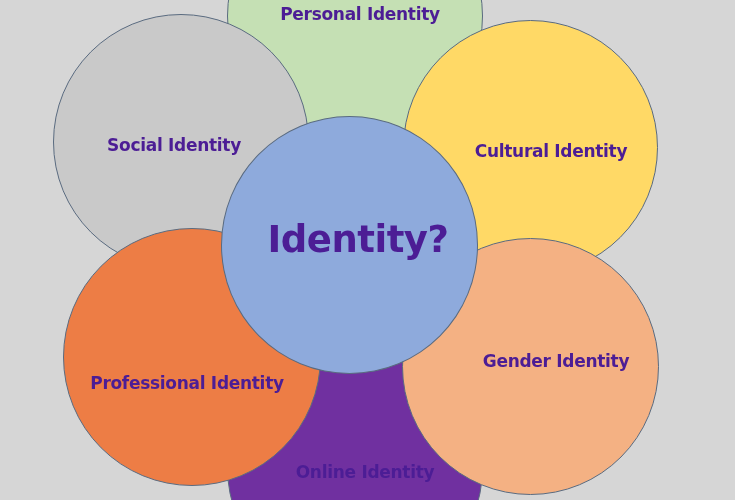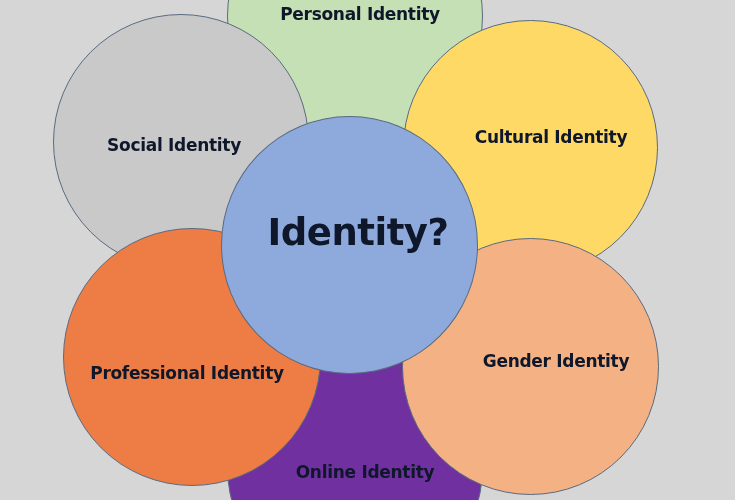--- a/index.html
+++ b/index.html
@@ -1,18 +1,18 @@
 <!DOCTYPE html>
 <html><head>
 <meta charset="utf-8">
 <style>
   html, body { margin:0; padding:0; }
   body { width:735px; height:500px; overflow:hidden; background:#d6d6d6; position:relative; font-family:"Liberation Sans", sans-serif; }
   .circle { position:absolute; border-radius:50%; border:1.2px solid #5a6b80; box-sizing:border-box; }
-  .label { position:absolute; font-family:"DejaVu Sans", sans-serif; font-weight:bold; color:#0f172a; white-space:nowrap; transform:translate(-50%,-50%); font-size:17px; letter-spacing:-0.3px; }
+  .label { position:absolute; font-family:"DejaVu Sans", sans-serif; font-weight:bold; color:#4c1d95; white-space:nowrap; transform:translate(-50%,-50%); font-size:17px; letter-spacing:-0.3px; }
   .center-label { font-size:37px; letter-spacing:-0.5px; }
 </style>
 </head>
 <body>
 
 <div class="circle" style="left:227px; top:-112px; width:256px; height:256px; background:#c5e0b4;"></div>
 
 <div class="circle" style="left:227px; top:340px; width:256px; height:256px; background:#7030a0;"></div>
 
 <div class="circle" style="left:53px; top:14px; width:256px; height:256px; background:#c9c9c9;"></div>
@@ -20,17 +20,17 @@
 <div class="circle" style="left:403px; top:20px; width:255px; height:255px; background:#ffd966;"></div>
 
 <div class="circle" style="left:63px; top:228px; width:258px; height:258px; background:#ed7d45;"></div>
 
 <div class="circle" style="left:402px; top:238px; width:257px; height:257px; background:#f4b183;"></div>
 
 <div class="circle" style="left:221px; top:116px; width:257px; height:258px; background:#8eaadc;"></div>
 
 <div class="label" style="left:360px; top:14px;">Personal Identity</div>
 <div class="label" style="left:174px; top:145px;">Social Identity</div>
-<div class="label" style="left:551px; top:137px;">Cultural Identity</div>
-<div class="label" style="left:187px; top:373px;text-align:right;">Professional Identity</div>
+<div class="label" style="left:551px; top:151px;">Cultural Identity</div>
+<div class="label" style="left:187px; top:383px;text-align:right;">Professional Identity</div>
 <div class="label" style="left:365px; top:472px;text-align:right;">Online Identity</div>
 <div class="label" style="left:556px; top:361px;">Gender Identity</div>
-<div class="label center-label" style="left:358px; top:232px;text-align:center;">Identity?</div>
+<div class="label center-label" style="left:358px; top:239px;text-align:center;">Identity?</div>
 
 </body></html>

